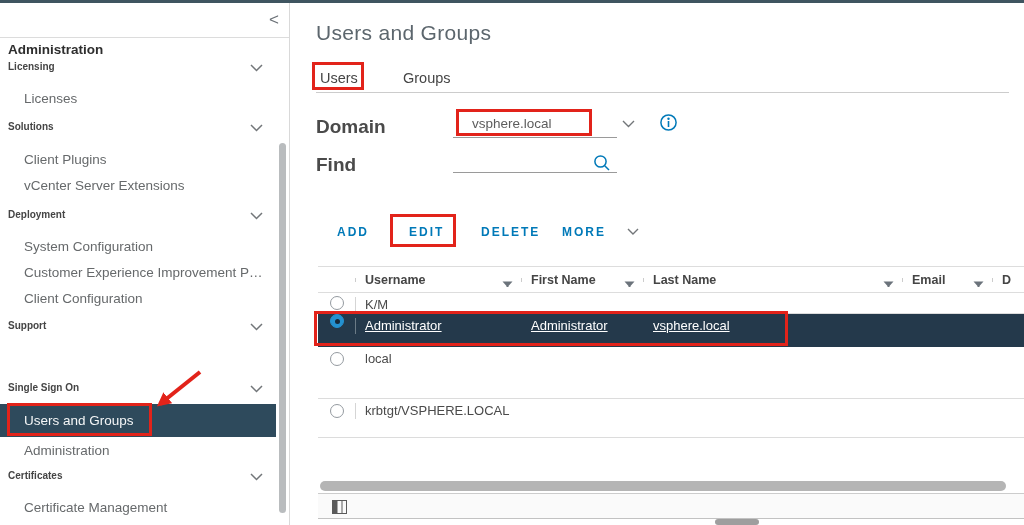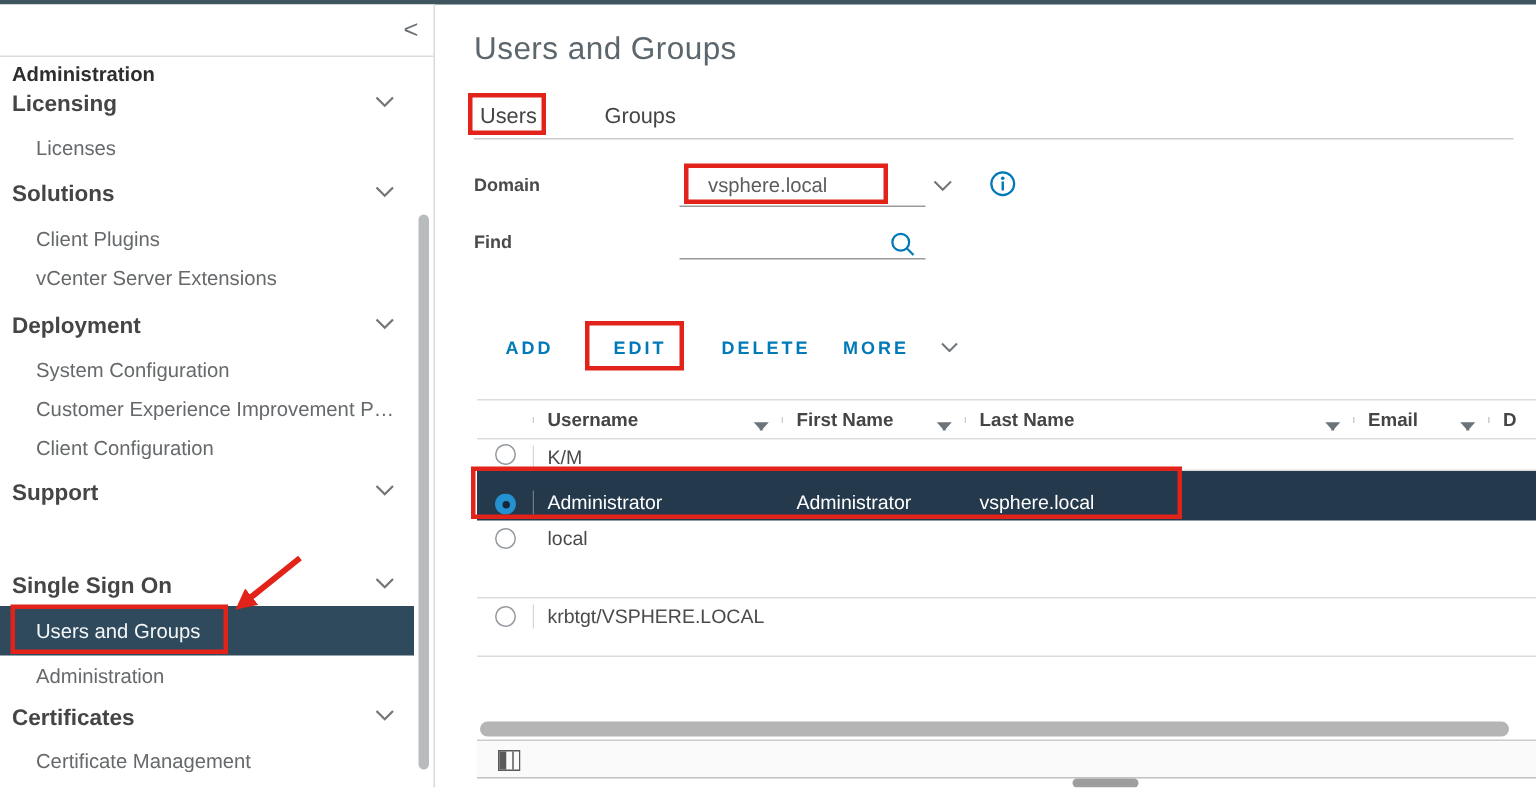--- a/index.html
+++ b/index.html
@@ -12,52 +12,52 @@
   .abs{position:absolute;}
 
   
   .topbar{left:0;top:0;width:1024px;height:3px;background:var(--topbar);}
 
   
   .sidebar{left:0;top:3px;width:290px;height:522px;background:#fff;border-right:1px solid #d9d9d9;}
   .side-head{position:absolute;left:0;top:0;width:100%;height:35px;border-bottom:1px solid #dcdcdc;}
   .collapse{position:absolute;right:10px;top:5px;font-size:17px;color:#6a7076;font-weight:400;cursor:pointer;line-height:24px;}
   .nav-title{position:absolute;left:8px;white-space:nowrap;font-size:13.5px;font-weight:700;color:#2e2e2e;}
-  .nav-group{position:absolute;left:8px;right:20px;white-space:nowrap;overflow:hidden;font-size:15px;font-weight:600;color:#454545;cursor:pointer;}
+  .nav-group{position:absolute;left:8px;right:20px;white-space:nowrap;overflow:hidden;font-size:10px;font-weight:600;color:#454545;cursor:pointer;}
   .nav-sub{position:absolute;left:24px;right:18px;white-space:nowrap;overflow:hidden;font-size:13.5px;color:#66696b;cursor:pointer;}
   .nav-upload{position:absolute;left:0;width:277px;height:26px;line-height:25px;padding-left:24px;background:#ececec;border-top:1px solid #e0e0e0;border-bottom:1px solid #d2d2d2;font-size:13.5px;color:#66696b;white-space:nowrap;overflow:hidden;cursor:pointer;}
   .nav-selected{position:absolute;left:0;width:276px;height:33px;line-height:33px;padding-left:24px;background:var(--selected-nav);color:#f4f6f7;font-size:13.5px;white-space:nowrap;cursor:pointer;}
   .chev{position:absolute;right:26px;width:13px;height:8px;}
   .side-scroll{position:absolute;left:279px;top:140px;width:7px;height:370px;background:#b9bcbe;border-radius:4px;}
 
   
   .page-title{left:316px;top:21px;font-size:21px;color:#5c666d;letter-spacing:.3px;font-weight:400;}
   .tab{top:70px;font-size:14.5px;color:#454545;cursor:pointer;}
   .tabs-line{left:316px;top:92px;width:693px;height:1px;background:#ccc;}
 
-  .form-label{left:316px;font-size:12px;font-weight:600;color:#4a4a4a;}
+  .form-label{left:316px;font-size:19px;font-weight:600;color:#4a4a4a;}
   .dd-value{left:472px;top:116px;font-size:13.5px;color:#5c5c5c;cursor:pointer;}
   .dd-line{left:453px;top:137px;width:164px;height:1px;background:#9a9a9a;}
   .find-input{left:453px;top:152px;width:164px;height:21px;border:none;border-bottom:1px solid #9a9a9a;background:transparent;font-size:13.5px;color:#5c5c5c;outline:none;padding:0 22px 2px 4px;}
 
   .btn{top:225px;font-size:12px;font-weight:600;letter-spacing:2px;color:var(--accent);cursor:pointer;background:none;border:none;font-family:inherit;}
 
   
   .grid{left:318px;top:266px;width:706px;border-top:1px solid #ddd;font-size:13px;}
   .g-head{display:flex;height:26px;align-items:center;border-bottom:1px solid #ddd;font-size:12.5px;font-weight:600;color:#454545;}
   .cell{position:relative;padding:0 8px 0 10px;white-space:nowrap;overflow:hidden;}
   .g-head .cell+.cell::before{content:'';position:absolute;left:0;top:5px;bottom:5px;width:1px;background:#ccc;}
   .c0{width:37px;flex:none;}.c1{width:166px;flex:none;}.c2{width:122px;flex:none;}
   .c3{width:259px;flex:none;}.c4{width:90px;flex:none;}.c5{flex:1;min-width:0;}
   .funnel{position:absolute;right:8px;top:8px;}
   .g-row{display:flex;border-bottom:1px solid #dcdcdc;color:#4a4a4a;align-items:flex-start;}
   .g-row .cell{padding:4px 10px;line-height:16px;}
   .g-row .c1::before{content:'';position:absolute;left:0;top:4px;bottom:4px;width:1px;background:#d5d5d5;}
   .wrapcell{white-space:normal;word-break:break-all;}
-  .g-row.sel{background:var(--selected-row);color:#fff;align-items:flex-end;border-bottom:none;}
+  .g-row.sel{background:var(--selected-row);color:#fff;align-items:flex-start;border-bottom:none;text-decoration:underline;}
   .g-row.sel .c1::before{background:#6b7b86;}
   .radio{display:inline-block;width:14px;height:14px;border-radius:50%;border:1px solid #949aa0;background:#fff;margin:3px 0 0 12px;cursor:pointer;position:relative;}
   .g-row.sel .radio{background:#2491d0;border-color:#2491d0;margin-top:0;}
   .g-row.sel .radio i{position:absolute;left:4px;top:4px;width:5px;height:5px;border-radius:50%;background:#16293a;}
   .r0{height:21px;}.r1{height:33px;}.r2{height:52px;}.r3{height:39px;}
   .g-filler{height:42px;}
   .h-scroll{left:320px;top:481px;width:686px;height:10px;border-radius:5px;background:#b5b5b5;cursor:pointer;}
   .g-foot{left:318px;top:493px;width:706px;height:26px;background:#fafafa;border-top:1px solid #ccc;border-bottom:1px solid #c2c2c2;}
   .col-icon{position:absolute;left:14px;top:6px;cursor:pointer;}
   .page-scroll{left:715px;top:519px;width:44px;height:6px;border-radius:3px;background:#9e9e9e;}

